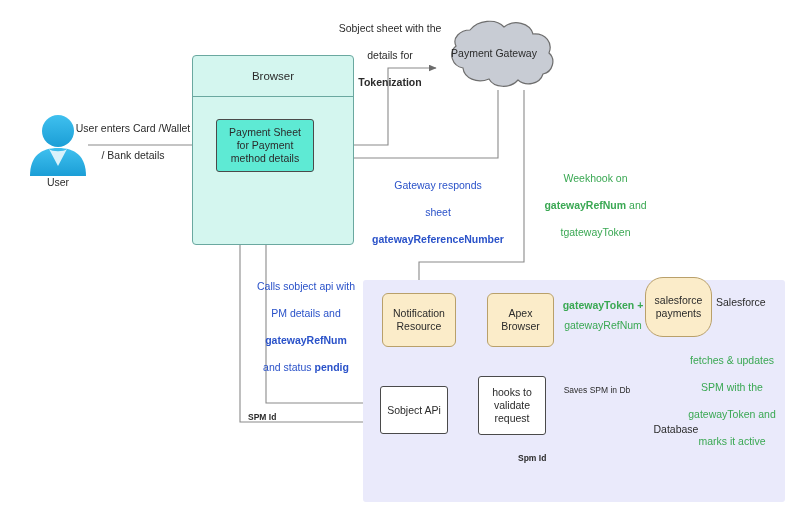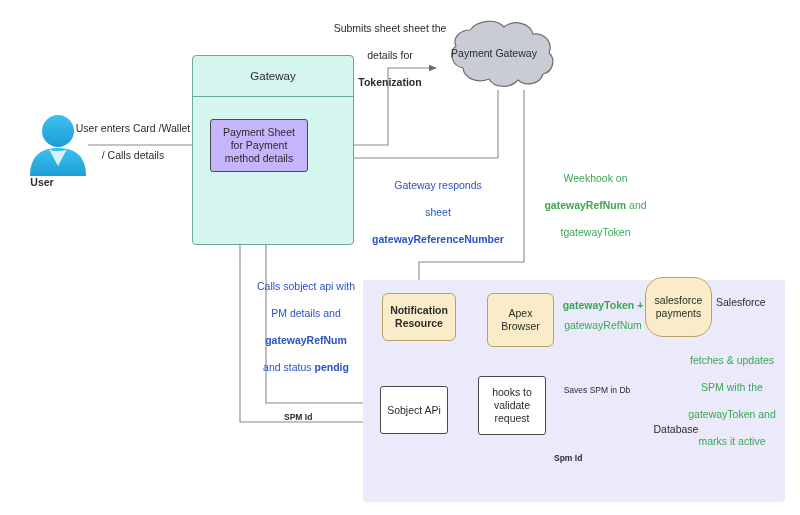--- a/index.html
+++ b/index.html
@@ -54,25 +54,25 @@
     height: 42px;
     display: flex;
     align-items: center;
     justify-content: center;
     font-size: 11.5px;
     color: #2b2b2b;
     border-bottom: 1.2px solid #6aa8a0;
     box-sizing: border-box;
   }
   .payment-sheet {
-    left: 210px;
+    left: 216px;
     top: 119px;
     width: 98px;
     height: 53px;
-    background: #c4b5fd;
+    background: #5eead4;
     border: 1.2px solid #4a4a4a;
     border-radius: 3px;
     font-size: 10.5px;
     line-height: 13px;
     padding: 10px;
   }
   
   .salesforce-panel {
     left: 363px;
     top: 280px;
@@ -95,21 +95,21 @@
     font-size: 10.5px;
     line-height: 13px;
   }
   .white-box {
     background: #ffffff;
     border: 1.2px solid #4a4a4a;
     border-radius: 3px;
     font-size: 10.5px;
     line-height: 13px;
   }
-  .notification-resource { left: 382px; top: 293px; width: 74px; height: 48px; font-weight: bold; }
+  .notification-resource { left: 382px; top: 293px; width: 74px; height: 54px; }
   .apex-adapter        { left: 487px; top: 293px; width: 67px; height: 54px; }
   .salesforce-payments { left: 645px; top: 277px; width: 67px; height: 60px; border-radius: 18px; }
   .sobject-api         { left: 380px; top: 386px; width: 68px; height: 48px; }
   .hooks-validate      { left: 478px; top: 376px; width: 68px; height: 59px; }
   
   .database-node {
     position: absolute;
     left: 645px;
     top: 389px;
     width: 62px;
@@ -154,42 +154,41 @@
   
   .user-actor {
     position: absolute;
     left: 30px;
     top: 115px;
     width: 56px;
     height: 60px;
   }
   .user-caption {
     position: absolute;
-    left: 8px;
+    left: 24px;
     top: 176px;
     width: 68px;
     text-align: center;
     font-size: 10.5px;
     color: #2b2b2b;
-    font-weight: bold;
   }
   
   .lbl {
     position: absolute;
     font-size: 10.5px;
     line-height: 13.5px;
     text-align: center;
     color: #2b2b2b;
     white-space: pre-line;
   }
   .lbl b { font-weight: bold; }
   .lbl-blue  { color: #2a52c9; }
   .lbl-green { color: #3aa853; }
   .lbl-dark  { color: #2b2b2b; }
-  .lbl-small { font-size: 8.5px; font-weight: bold; margin-left: 36px; }
+  .lbl-small { font-size: 8.5px; font-weight: bold; }
   .lbl-saves { font-size: 8.5px; }
 
   .lbl-tokenization { left: 320px; top: 8px;   width: 140px; }
   .lbl-user-enters  { left: 68px;  top: 108px; width: 130px; }
   .lbl-gateway-resp { left: 358px; top: 165px; width: 160px; }
   .lbl-weekhook     { left: 518px; top: 158px; width: 155px; }
   .lbl-calls-sobj   { left: 245px; top: 266px; width: 122px; }
   .lbl-token-plus   { left: 558px; top: 299px; width: 90px; font-weight: bold;  }
   .lbl-refnum       { left: 558px; top: 319px; width: 90px;  }
   .lbl-fetches      { left: 676px; top: 340px; width: 112px; }
@@ -264,21 +263,21 @@
                C452,38 460,30 470,30 Z" fill="#c8ccd4" stroke="#6e6e6e" stroke-width="1.2"></path>
     </g>
 
     <g>
       <path d="M645,400 L645,450 C645,458 659,462 676,462 C693,462 707,458 707,450 L707,400 Z" fill="url(#cylGrad)" stroke="#4a4a4a" stroke-width="1.2"></path>
       <ellipse cx="676" cy="400" rx="31" ry="11" fill="#ffffff" stroke="#4a4a4a" stroke-width="1.2"></ellipse>
     </g>
   </svg>
 
   <div class="node browser-box"></div>
-  <div class="browser-title">Gateway</div>
+  <div class="browser-title">Browser</div>
   <div class="node payment-sheet">Payment Sheet for Payment method details</div>
 
   <div class="node salesforce-panel"></div>
   <div class="salesforce-label">Salesforce</div>
 
   <div class="node yellow-box notification-resource">Notification Resource</div>
   <div class="node yellow-box apex-adapter">Apex Browser</div>
   <div class="node yellow-box salesforce-payments">salesforce payments</div>
   <div class="node white-box sobject-api">Sobject APi</div>
   <div class="node white-box hooks-validate">hooks to validate request</div>
@@ -288,28 +287,28 @@
   </div>
 
   <div class="cloud-node">
     <div class="cloud-label">Payment Gateway</div>
   </div>
 
   <div class="user-actor"></div>
   <div class="user-caption">User</div>
 
   <div class="lbl lbl-dark lbl-tokenization">
-    <span>Submits sheet sheet the</span><br>
+    <span>Sobject sheet with the</span><br>
     <span>details for</span><br>
     <b>Tokenization</b>
   </div>
 
   <div class="lbl lbl-dark lbl-user-enters">
     <span>User enters Card /Wallet</span><br>
-    <span>/ Calls details</span>
+    <span>/ Bank details</span>
   </div>
 
   <div class="lbl lbl-blue lbl-gateway-resp">
     <span>Gateway responds</span><br>
     <span>sheet</span><br>
     <b>gatewayReferenceNumber</b>
   </div>
 
   <div class="lbl lbl-green lbl-weekhook">
     <span>Weekhook on</span><br>

